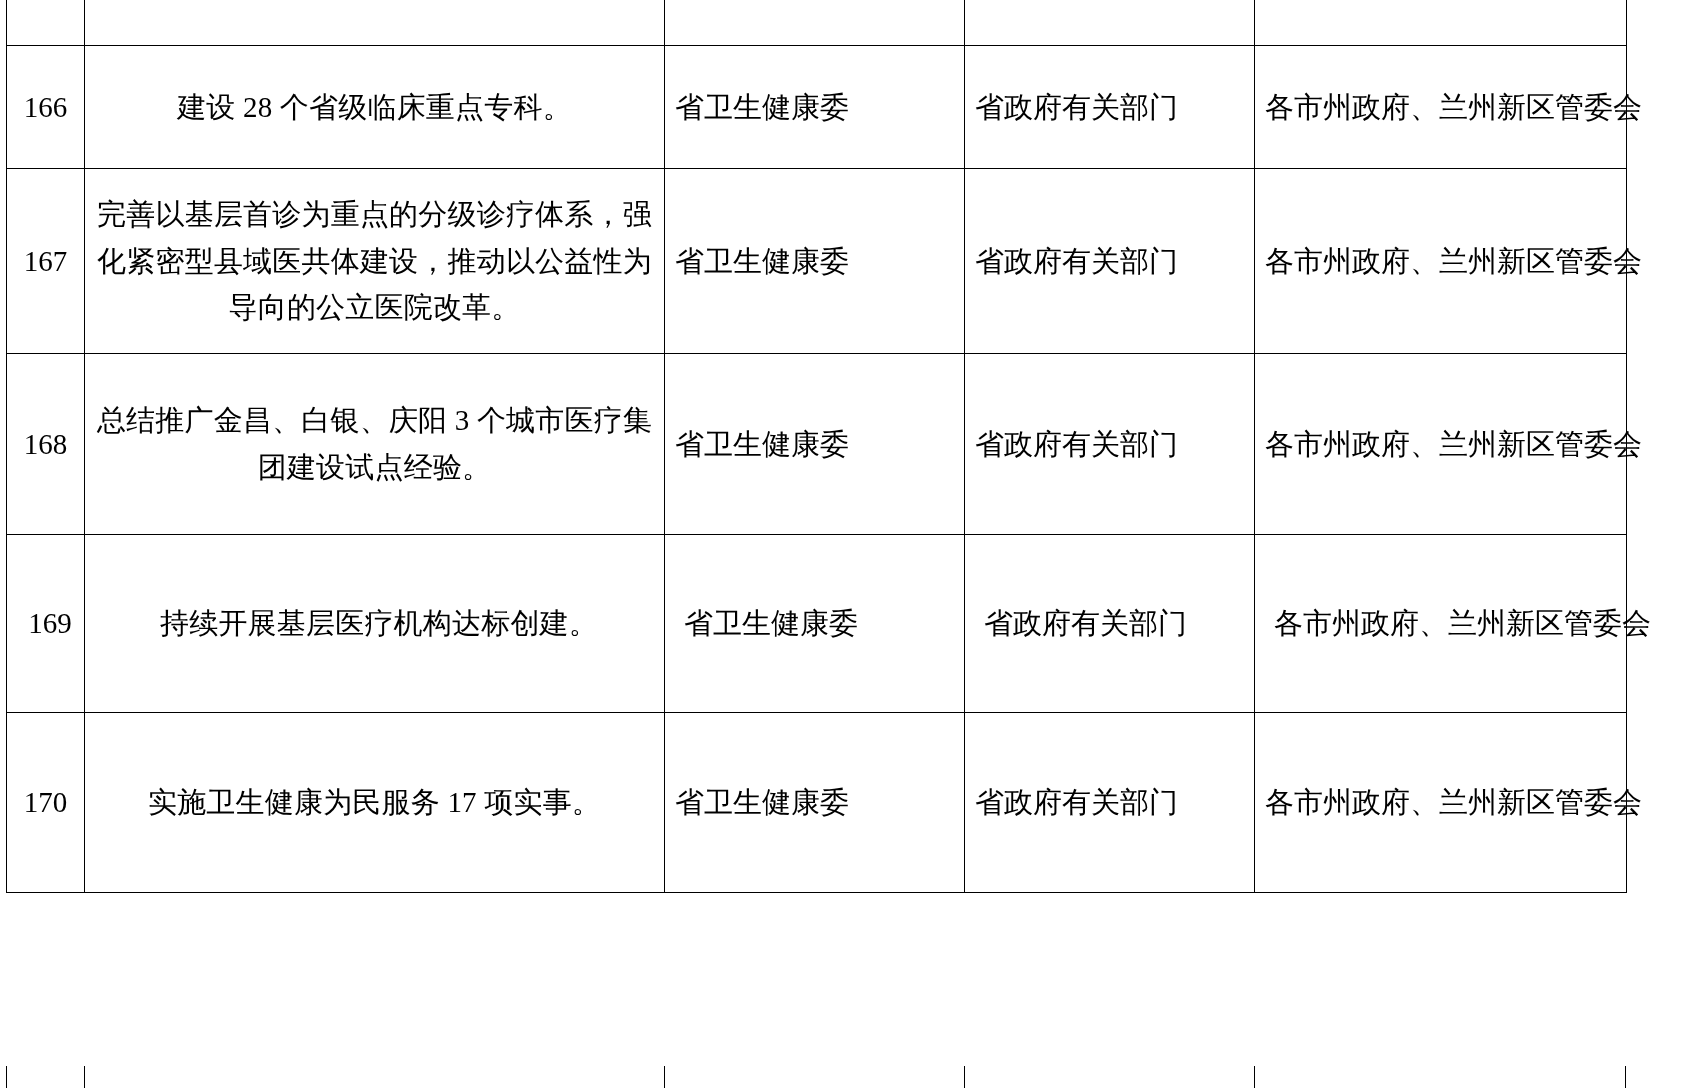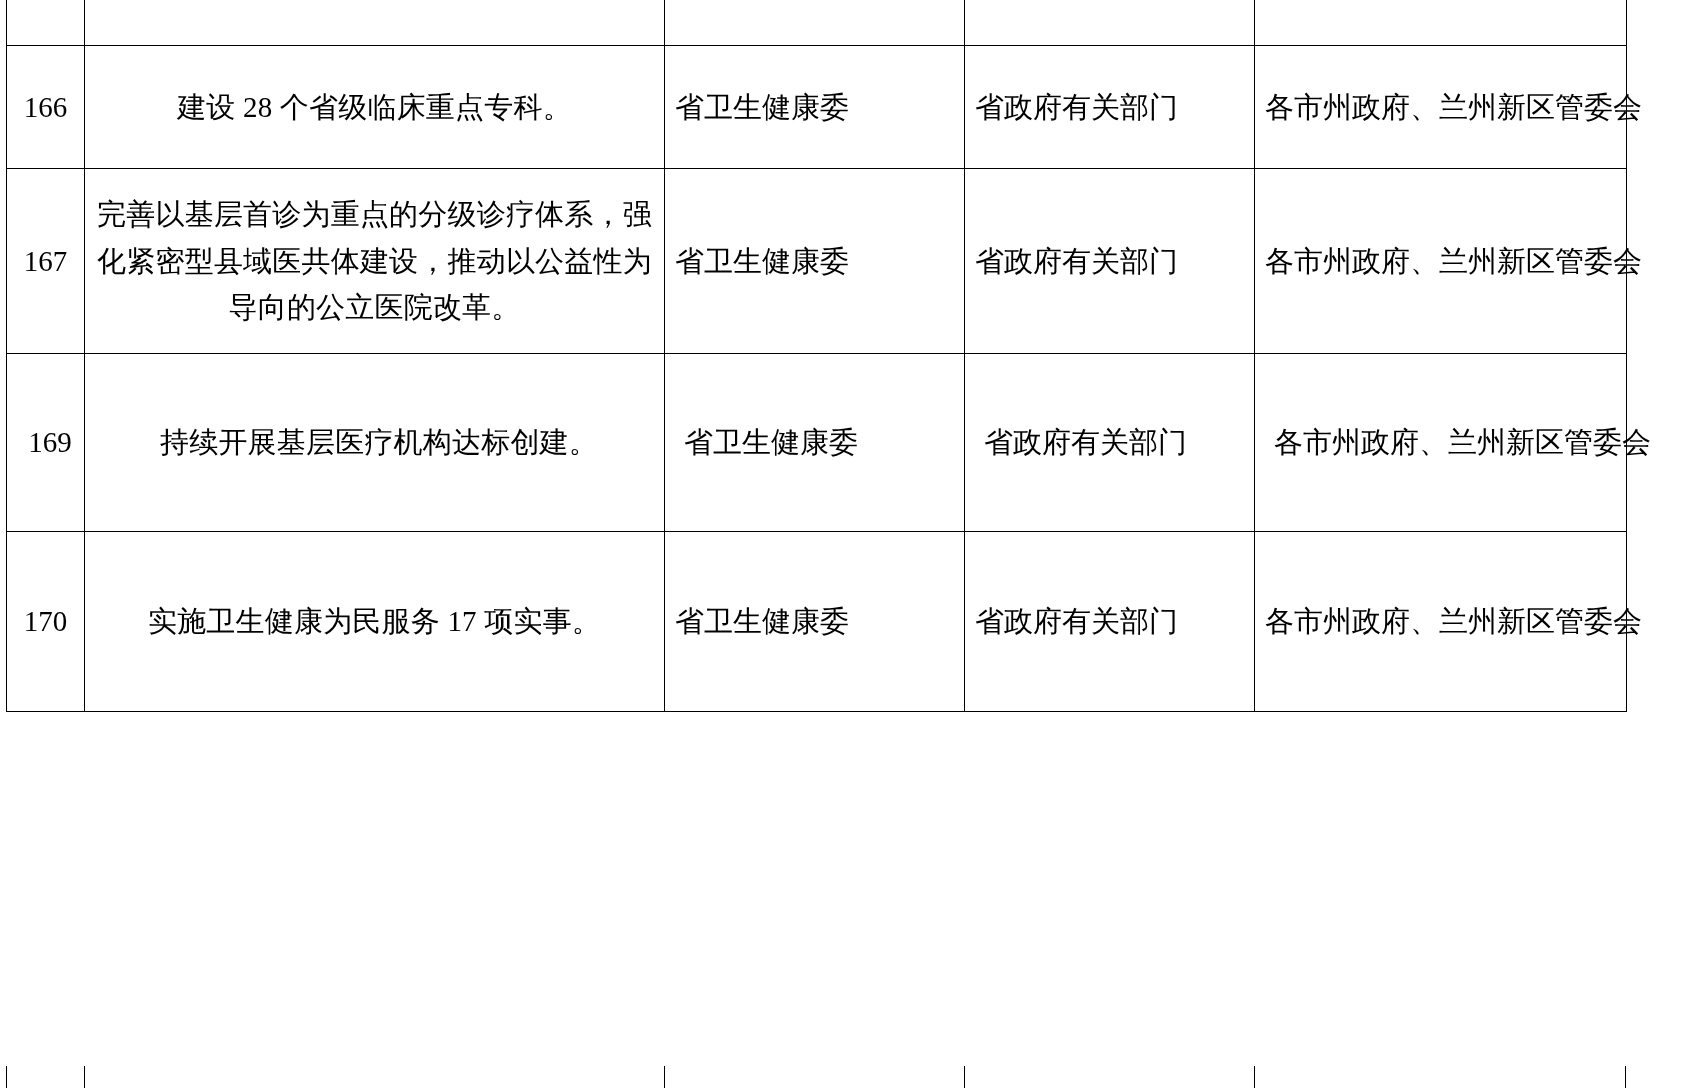--- a/index.html
+++ b/index.html
@@ -120,20 +120,27 @@
       </tr>
 
       <tr class="r167">
         <td class="num">167</td>
         <td class="task">完善以基层首诊为重点的分级诊疗体系，强化紧密型县域医共体建设，推动以公益性为导向的公立医院改革。</td>
         <td class="center">省卫生健康委</td>
         <td class="center">省政府有关部门</td>
         <td class="center">各市州政府、兰州新区管委会</td>
       </tr>
 
+      <tr class="r168">
+        <td class="num">168</td>
+        <td class="task">总结推广金昌、白银、庆阳 3 个城市医疗集团建设试点经验。</td>
+        <td class="center">省卫生健康委</td>
+        <td class="center">省政府有关部门</td>
+        <td class="center">各市州政府、兰州新区管委会</td>
+      </tr>
 
       <tr class="r169">
         <td class="num">169</td>
         <td class="task">持续开展基层医疗机构达标创建。</td>
         <td class="center">省卫生健康委</td>
         <td class="center">省政府有关部门</td>
         <td class="center">各市州政府、兰州新区管委会</td>
       </tr>
 
       <tr class="r170">

